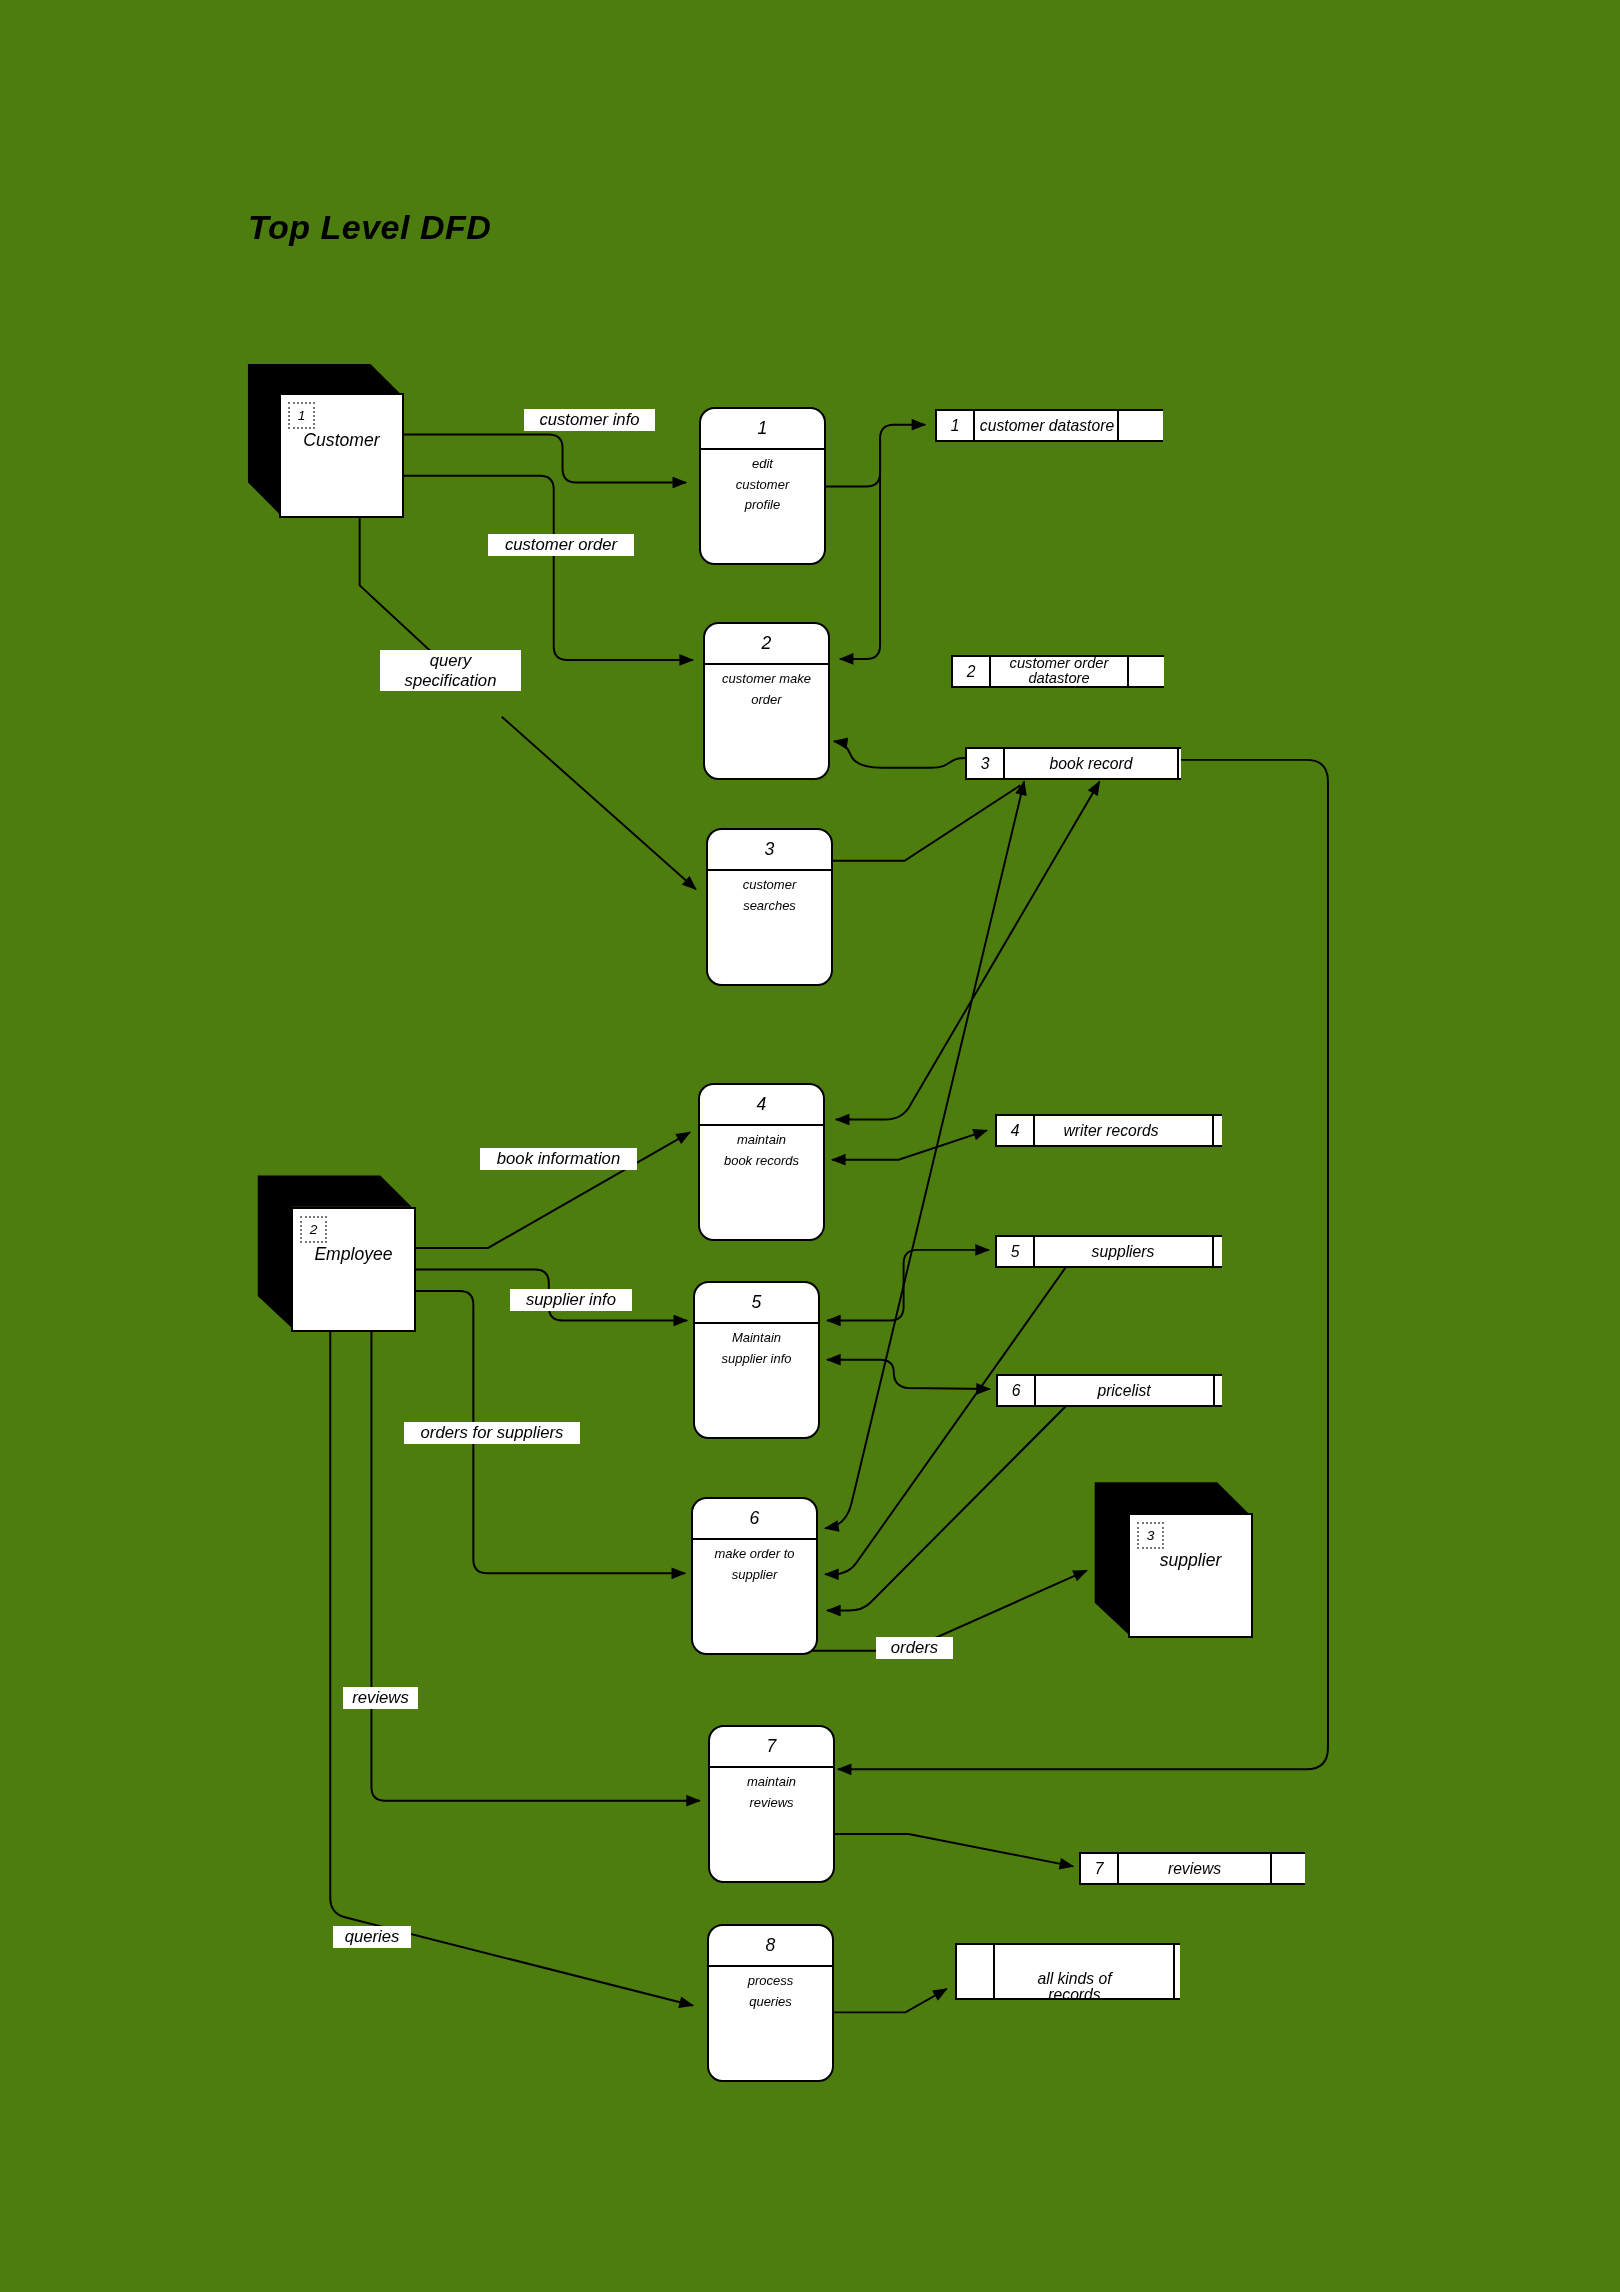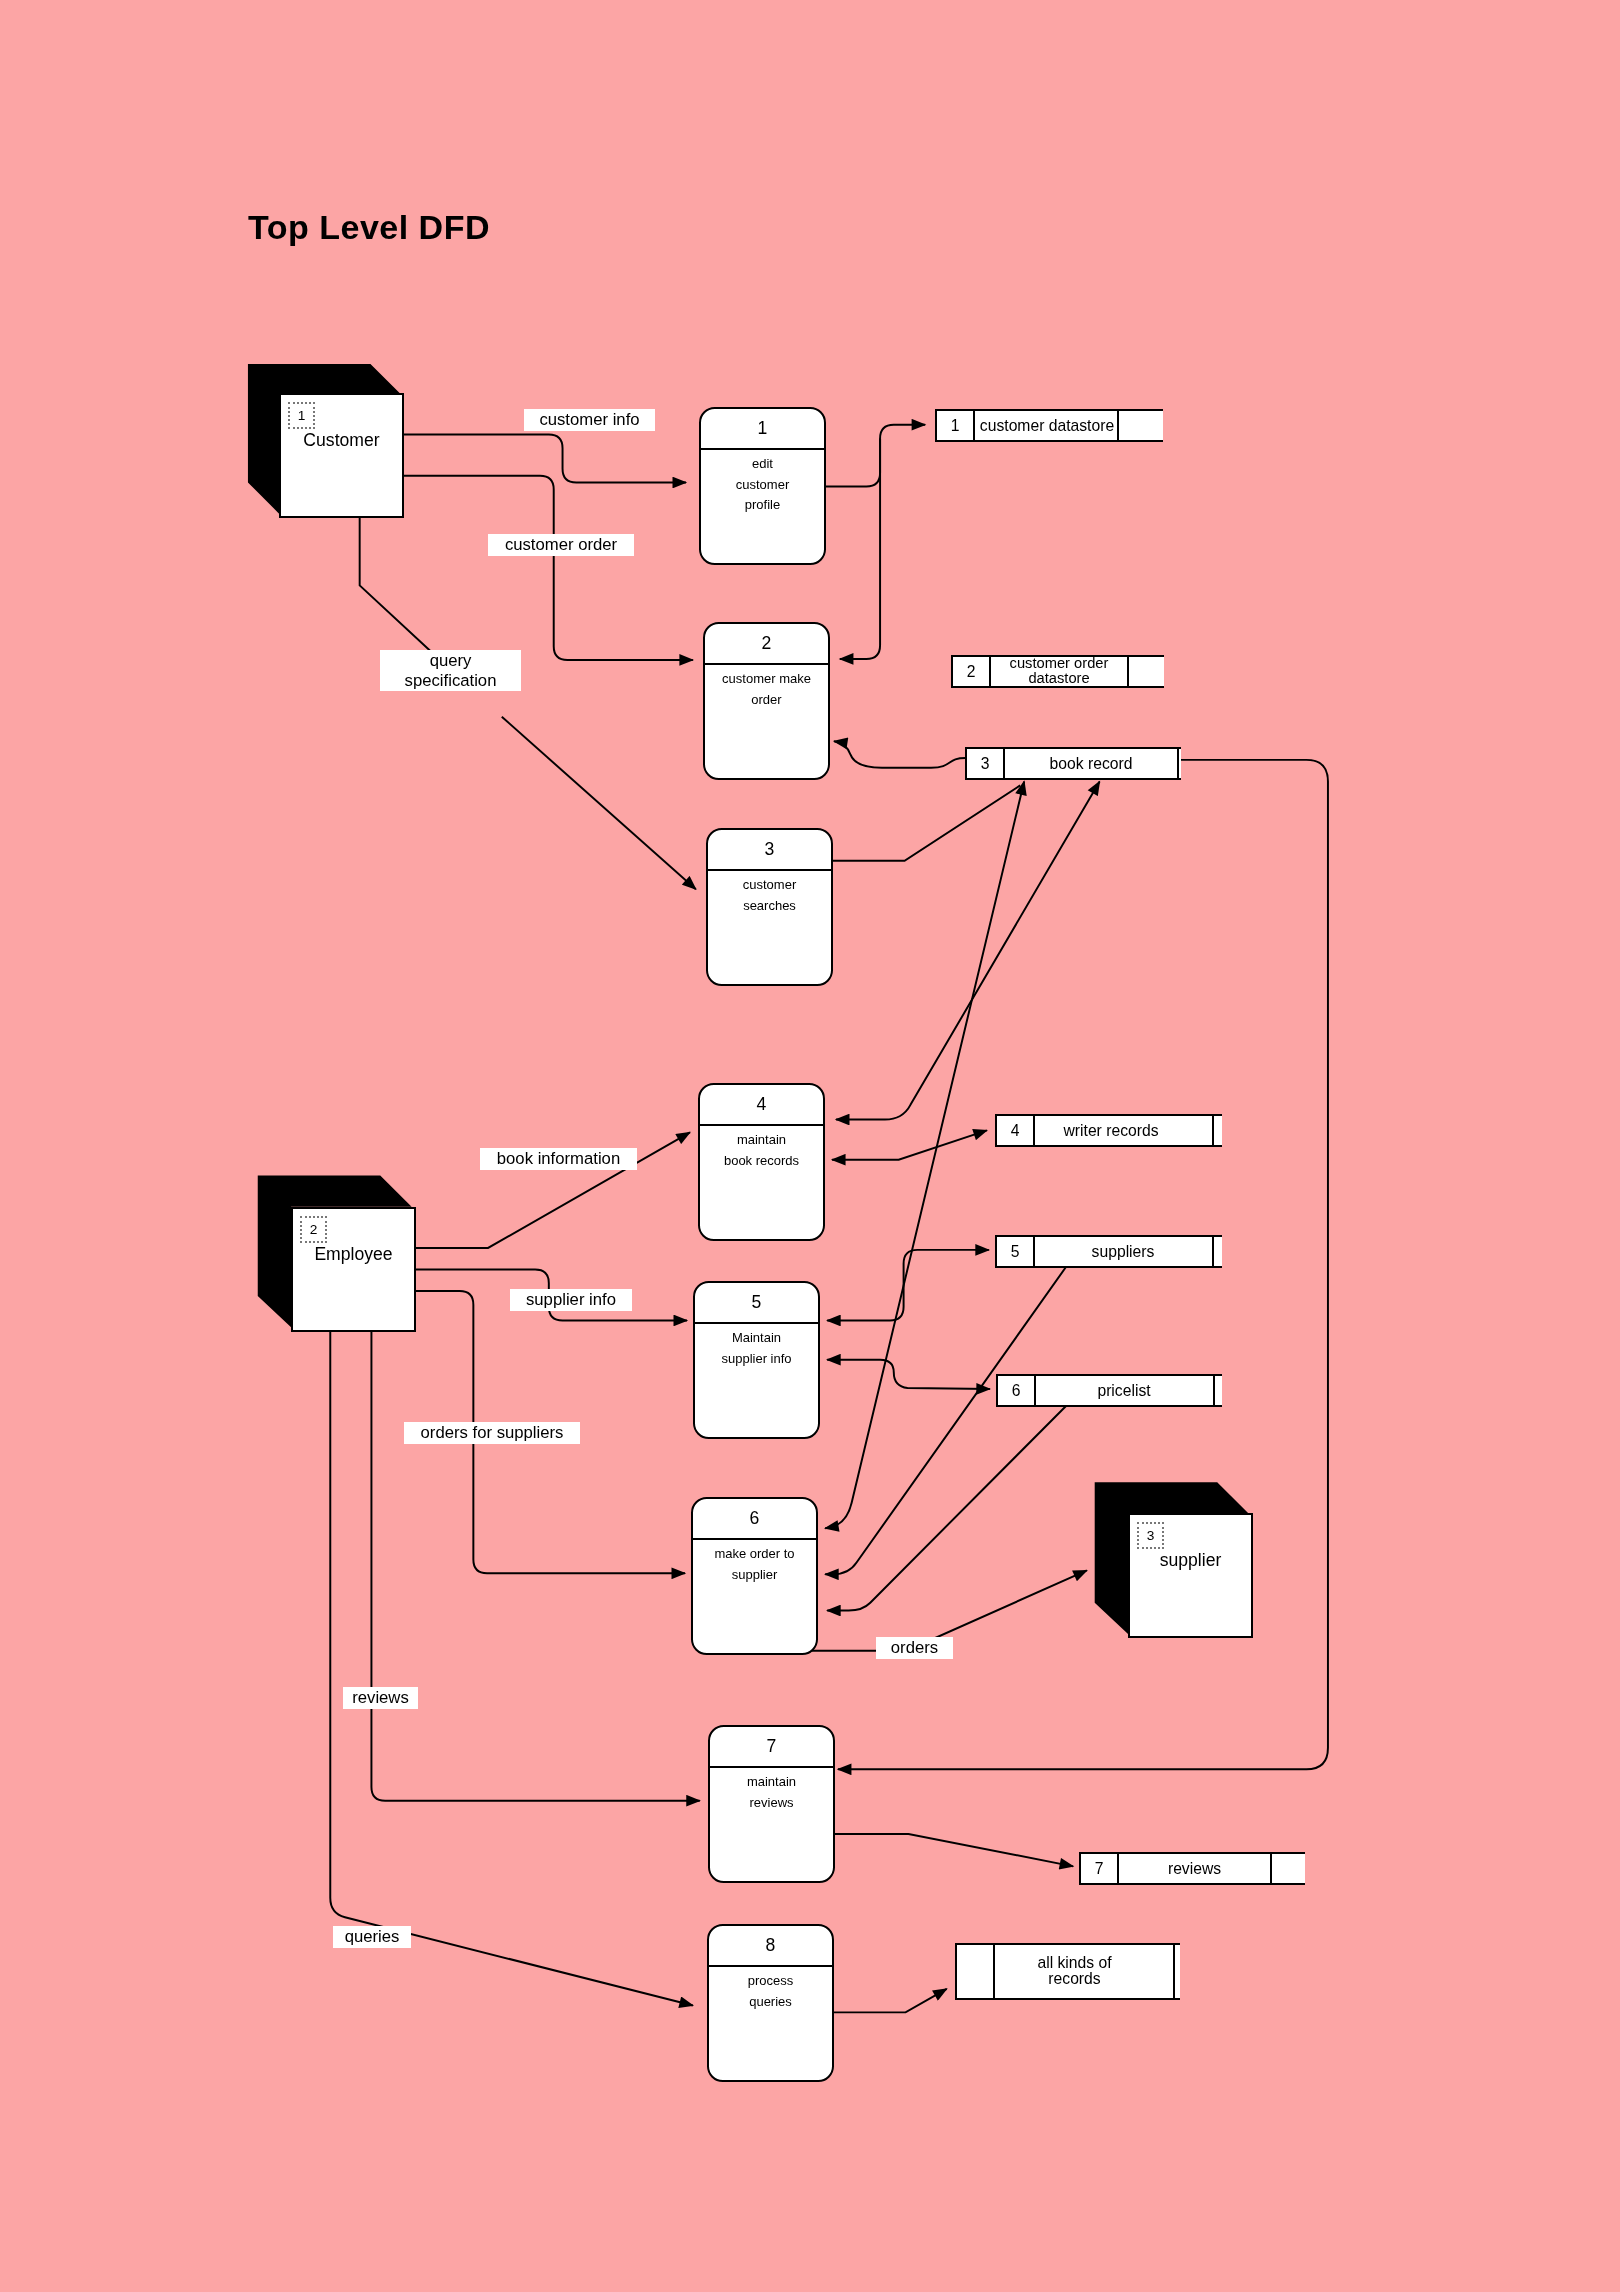--- a/index.html
+++ b/index.html
@@ -1,17 +1,17 @@
 <!DOCTYPE html>
 <html><head>
 <meta charset="utf-8">
 <style>
   html,body{margin:0;padding:0;background:#fff;}
-  #canvas{position:relative;width:1620px;height:2293px;background:#fca5a5;
-          font-family:"Liberation Sans", sans-serif;color:#000;overflow:hidden;}
+  #canvas{position:relative;width:1620px;height:2293px;background:#4d7c0f;
+          font-family:"Liberation Sans", sans-serif;color:#000;overflow:hidden;font-style:italic;}
   #wires{position:absolute;left:0;top:0;z-index:1;}
   .title{position:absolute;left:248px;top:208px;font-size:34px;font-weight:bold;
          letter-spacing:0.5px;z-index:3;}
   
   .proc{position:absolute;width:123px;height:154px;border:2px solid #000;border-radius:15.7px;
         background:#fff;z-index:2;}
   .proc .p-num{position:absolute;top:0;left:0;right:0;height:39px;border-bottom:2px solid #000;
         display:flex;align-items:center;justify-content:center;font-size:17.6px;}
   .proc .p-label{position:absolute;top:45px;left:50%;transform:translateX(-50%);width:161px;
         text-align:center;font-size:13px;line-height:20.6px;white-space:pre-line;}
@@ -188,21 +188,21 @@
     <div class="ds-label" style="width:176px;">pricelist</div>
     <div class="ds-edge" style="left:215px;"></div>
   </div>
   <div class="ds" style="left:1079px;top:1852px;width:224px;">
     <div class="ds-num">7</div>
     <div class="ds-label" style="width:151px;">reviews</div>
     <div class="ds-edge" style="left:189px;"></div>
   </div>
   <div class="ds" style="left:955px;top:1943px;width:223px;height:53px;">
     <div class="ds-num"></div>
-    <div class="ds-label" style="width:159px;">all kinds of
+    <div class="ds-label" style="width:159px;margin-top:16px;">all kinds of
 records</div>
     <div class="ds-edge" style="left:216px;"></div>
   </div>
 
   <div class="flbl" style="left:524px;top:409px;width:127px;">customer info</div>
   <div class="flbl" style="left:488px;top:534px;width:142px;">customer order</div>
   <div class="flbl" style="left:380px;top:650px;width:137px;">query
 specification</div>
   <div class="flbl" style="left:480px;top:1148px;width:153px;">book information</div>
   <div class="flbl" style="left:510px;top:1289px;width:118px;">supplier info</div>

